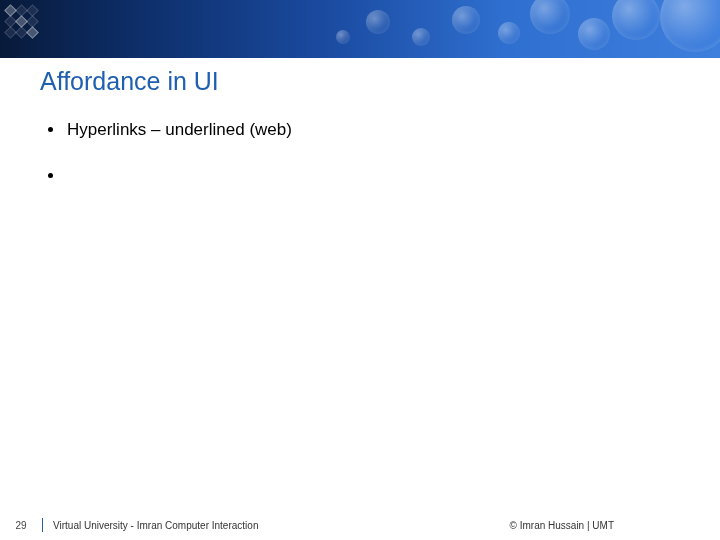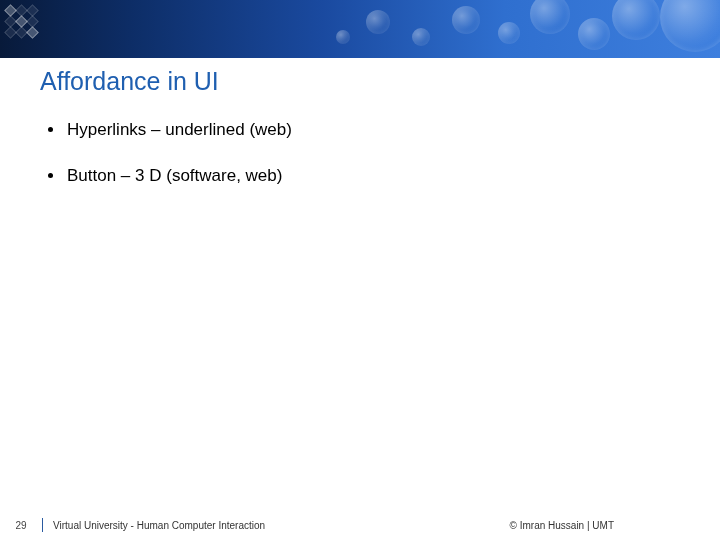--- a/index.html
+++ b/index.html
@@ -90,24 +90,23 @@
 
   <div class="title">Affordance in UI</div>
 
   <div class="content">
     <div class="bullet-item">
       <div class="bullet-dot"></div>
       <div>Hyperlinks – underlined (web)</div>
     </div>
     <div class="bullet-item">
       <div class="bullet-dot"></div>
-      <div>Button – 3 D (software, web)</div>
     </div>
   </div>
 
   <div class="footer">
     <div class="page-num">29</div>
     <div class="vline"></div>
-    <div class="footer-center">Virtual University - Human Computer Interaction</div>
+    <div class="footer-center">Virtual University - Imran Computer Interaction</div>
     <div class="footer-right">© Imran Hussain | UMT</div>
   </div>
 
 </div>
 
 </body></html>

